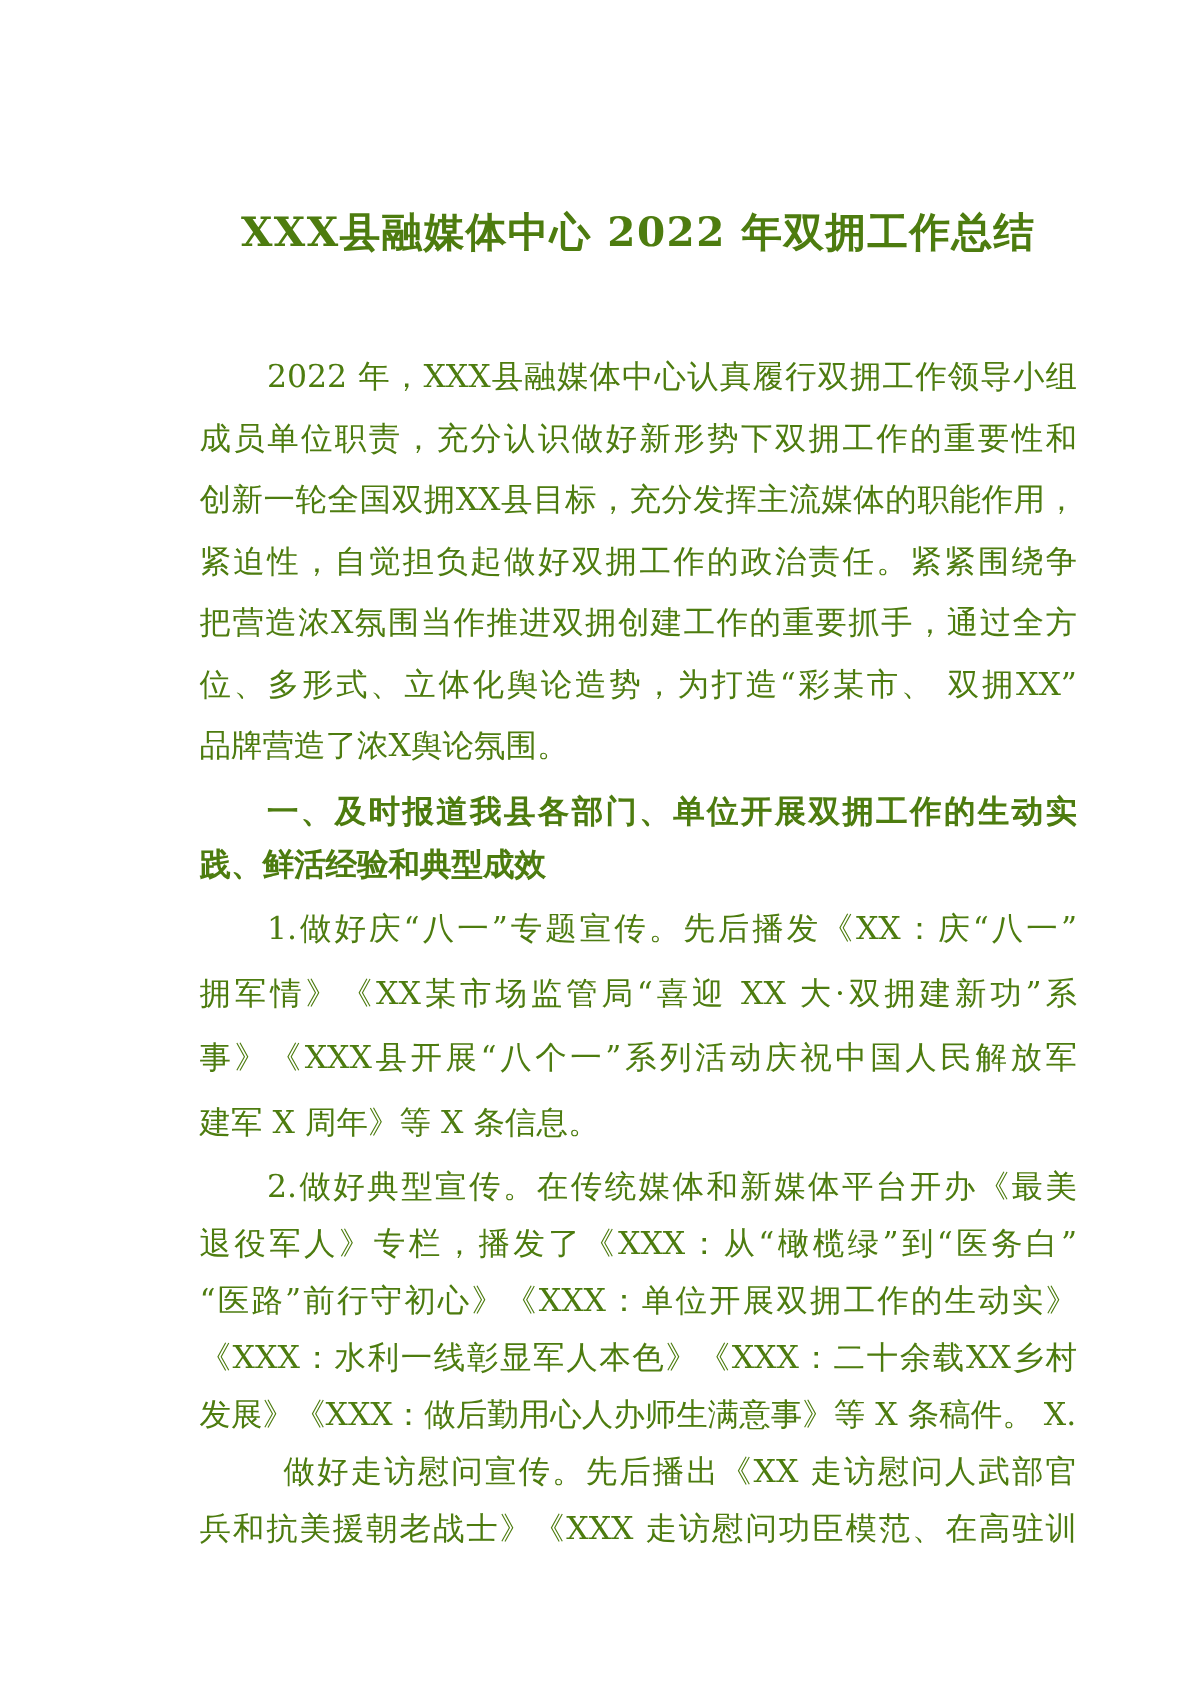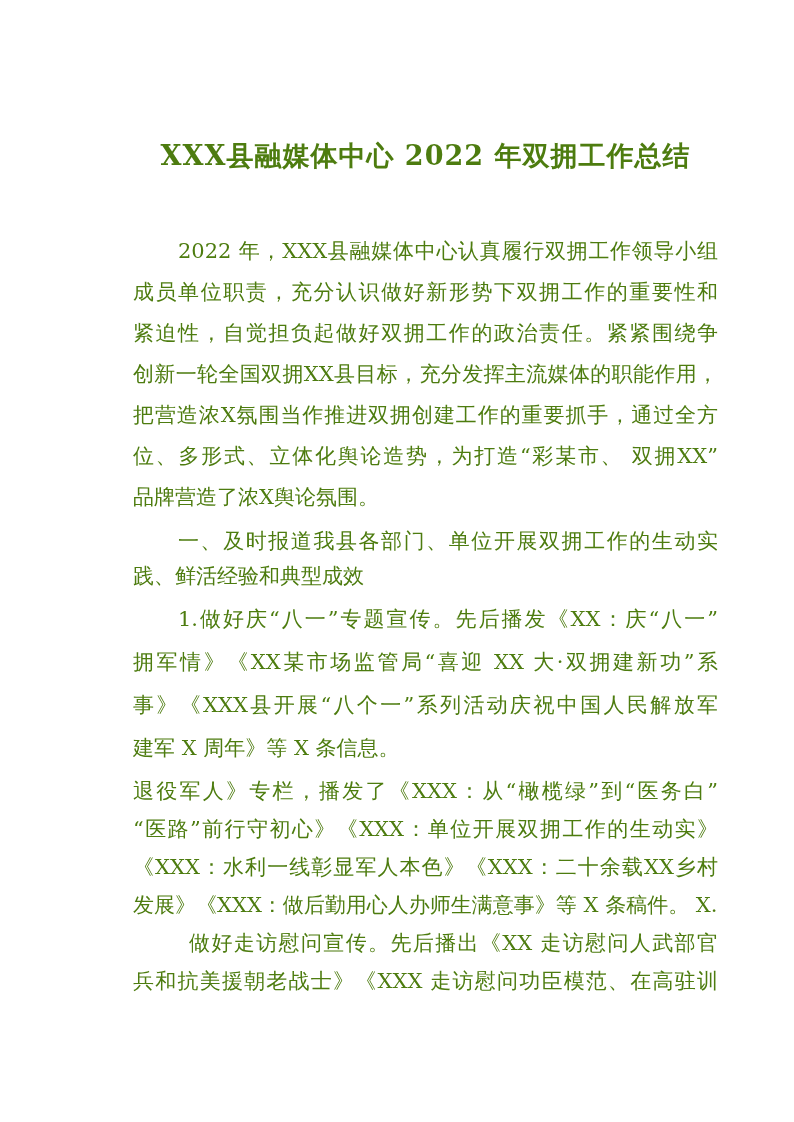--- a/index.html
+++ b/index.html
@@ -50,21 +50,21 @@
     }
     .line.indent { text-indent: 45px; }
     .line.indent-lg { text-indent: 56px; }
 
     .b0 { margin-top: 52px; }
     .b0 .line { line-height: 41px; height: 41px; }
 
     .heading-block { margin-top: 6px; }
     .heading-block .line {
       font-family: "DejaVu Sans", "Liberation Sans", sans-serif;
-      font-weight: 400;
+      font-weight: 700;
       line-height: 35px;
       height: 35px;
     }
 
     .b2 { margin-top: 4px; }
     .b2 .line { line-height: 43px; height: 43px; }
 
     .b3 { margin-top: 2px; }
     .b3 .line { line-height: 38px; height: 38px; }
 
@@ -75,40 +75,41 @@
 <body>
 
 <div class="page">
   <div class="content">
 
     <h1 class="doc-title">XXX县融媒体中心 2022 年双拥工作总结</h1>
 
     <div class="block b0">
       <div class="line indent">2022 年，XXX县融媒体中心认真履行双拥工作领导小组</div>
       <div class="line">成员单位职责，充分认识做好新形势下双拥工作的重要性和</div>
+      <div class="line">创新一轮全国双拥XX县目标，充分发挥主流媒体的职能作用，</div>
       <div class="line">紧迫性，自觉担负起做好双拥工作的政治责任。紧紧围绕争</div>
-      <div class="line">创新一轮全国双拥XX县目标，充分发挥主流媒体的职能作用，</div>
       <div class="line">把营造浓X氛围当作推进双拥创建工作的重要抓手，通过全方</div>
       <div class="line">位、多形式、立体化舆论造势，为打造“彩某市、 双拥XX”</div>
       <div class="line left">品牌营造了浓X舆论氛围。</div>
     </div>
 
     <div class="block heading-block">
       <div class="line indent">一、及时报道我县各部门、单位开展双拥工作的生动实</div>
       <div class="line left">践、鲜活经验和典型成效</div>
     </div>
 
     <div class="block b2">
       <div class="line indent">1.做好庆“八一”专题宣传。先后播发《XX：庆“八一”</div>
       <div class="line">拥军情》《XX某市场监管局“喜迎 XX 大·双拥建新功”系</div>
       <div class="line">事》《XXX县开展“八个一”系列活动庆祝中国人民解放军</div>
       <div class="line left">建军 X 周年》等 X 条信息。</div>
     </div>
 
     <div class="block b3">
+      <div class="line indent">2.做好典型宣传。在传统媒体和新媒体平台开办《最美</div>
       <div class="line">退役军人》专栏，播发了《XXX：从“橄榄绿”到“医务白”</div>
       <div class="line">“医路”前行守初心》《XXX：单位开展双拥工作的生动实》</div>
       <div class="line">《XXX：水利一线彰显军人本色》《XXX：二十余载XX乡村</div>
       <div class="line left">发展》《XXX：做后勤用心人办师生满意事》等 X 条稿件。  X.</div>
     </div>
 
     <div class="block b4">
       <div class="line indent-lg">做好走访慰问宣传。先后播出《XX 走访慰问人武部官</div>
       <div class="line">兵和抗美援朝老战士》《XXX 走访慰问功臣模范、在高驻训</div>
     </div>

